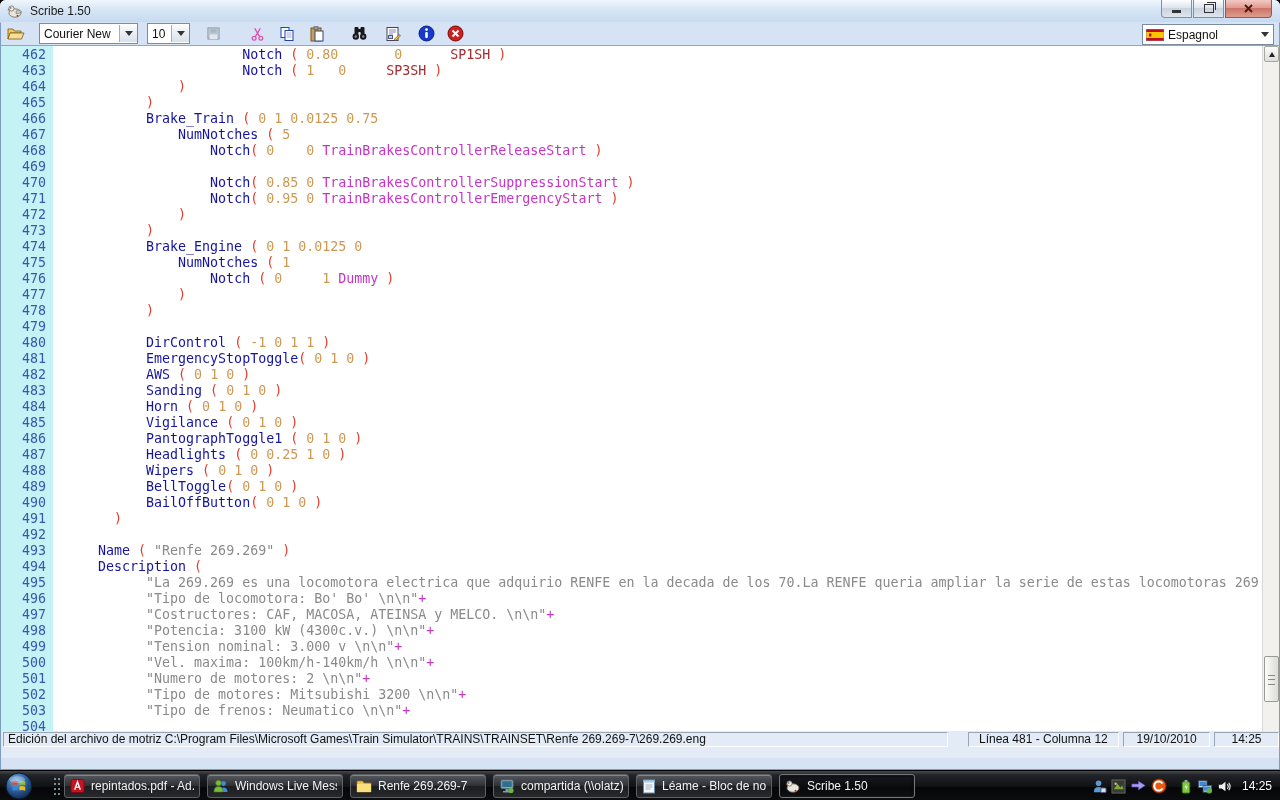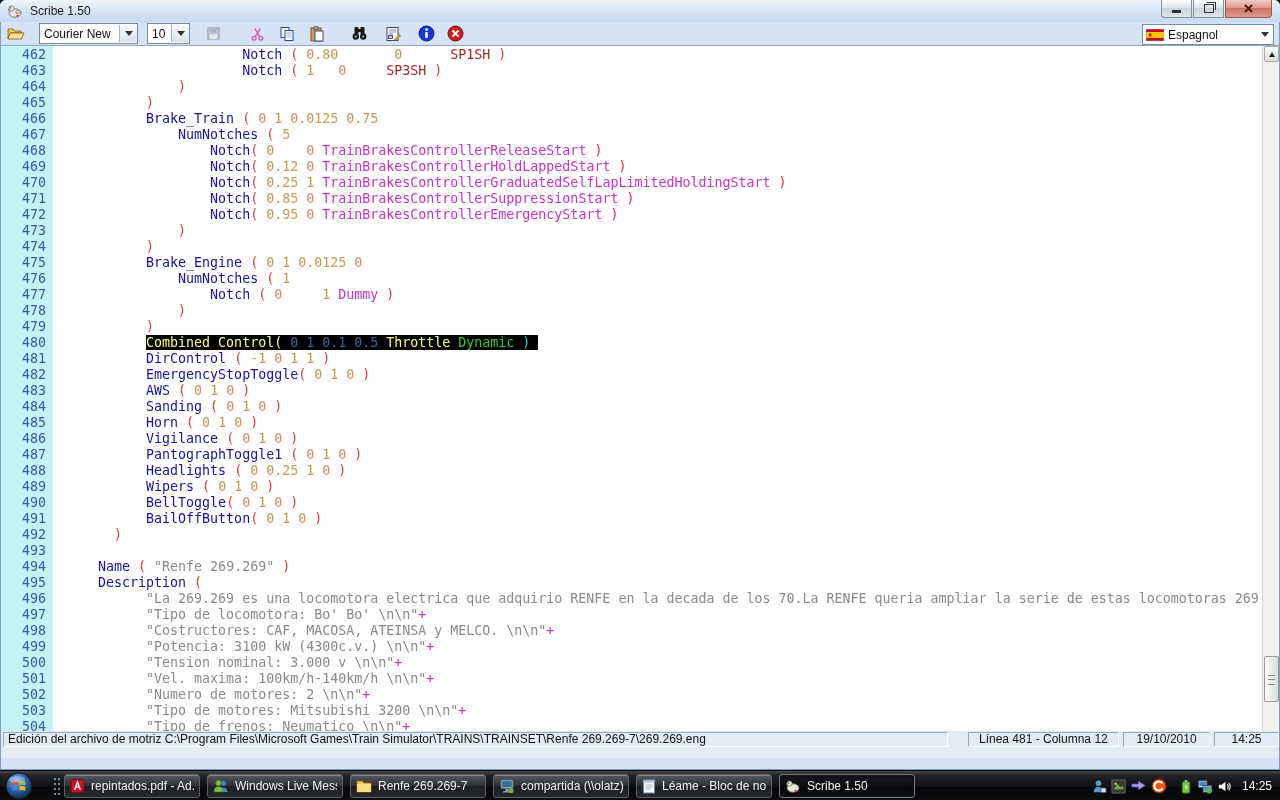--- a/index.html
+++ b/index.html
@@ -256,32 +256,31 @@
           <div class="ln">505</div>
         </div>
       <div class="codeview">
           <div class="cl"><span>                       </span><span><span class="tk-kw">Notch </span><span class="tk-par">(</span><span class="tk-num"> 0.80       0      </span><span class="tk-drd">SP1SH</span><span class="tk-par"> )</span></span></div>
           <div class="cl"><span>                       </span><span><span class="tk-kw">Notch </span><span class="tk-par">(</span><span class="tk-num"> 1   0     </span><span class="tk-drd">SP3SH</span><span class="tk-par"> )</span></span></div>
           <div class="cl"><span>               </span><span><span class="tk-par">)</span></span></div>
           <div class="cl"><span>           </span><span><span class="tk-par">)</span></span></div>
           <div class="cl"><span>           </span><span><span class="tk-kw">Brake_Train </span><span class="tk-par">(</span><span class="tk-num"> 0 1 0.0125 0.75</span></span></div>
           <div class="cl"><span>               </span><span><span class="tk-kw">NumNotches </span><span class="tk-par">(</span><span class="tk-num"> 5</span></span></div>
           <div class="cl"><span>                   </span><span><span class="tk-kw">Notch</span><span class="tk-par">(</span><span class="tk-num"> 0    0 </span><span class="tk-mag">TrainBrakesControllerReleaseStart</span><span class="tk-par"> )</span></span></div>
-          <div class="cl"><span>                   </span><span><span class="tk-kw">Notch</span><span class="tk-par">(</span><span class="tk-num"> 0.12 0 </span><span class="tk-mag">TrainBrakesControllerHoldLappedStart</span><span class="tk-par"> )</span></span></div>
-          <div class="cl"><span>                   </span><span><span class="tk-kw">Notch</span><span class="tk-par">(</span><span class="tk-num"> 0.25 1 </span><span class="tk-mag">TrainBrakesControllerGraduatedSelfLapLimitedHoldingStart</span><span class="tk-par"> )</span></span></div>
+          <div class="cl"><span>                   </span></div>
           <div class="cl"><span>                   </span><span><span class="tk-kw">Notch</span><span class="tk-par">(</span><span class="tk-num"> 0.85 0 </span><span class="tk-mag">TrainBrakesControllerSuppressionStart</span><span class="tk-par"> )</span></span></div>
           <div class="cl"><span>                   </span><span><span class="tk-kw">Notch</span><span class="tk-par">(</span><span class="tk-num"> 0.95 0 </span><span class="tk-mag">TrainBrakesControllerEmergencyStart</span><span class="tk-par"> )</span></span></div>
           <div class="cl"><span>               </span><span><span class="tk-par">)</span></span></div>
           <div class="cl"><span>           </span><span><span class="tk-par">)</span></span></div>
           <div class="cl"><span>           </span><span><span class="tk-kw">Brake_Engine </span><span class="tk-par">(</span><span class="tk-num"> 0 1 0.0125 0</span></span></div>
           <div class="cl"><span>               </span><span><span class="tk-kw">NumNotches </span><span class="tk-par">(</span><span class="tk-num"> 1</span></span></div>
           <div class="cl"><span>                   </span><span><span class="tk-kw">Notch </span><span class="tk-par">(</span><span class="tk-num"> 0     1 </span><span class="tk-mag">Dummy</span><span class="tk-par"> )</span></span></div>
           <div class="cl"><span>               </span><span><span class="tk-par">)</span></span></div>
           <div class="cl"><span>           </span><span><span class="tk-par">)</span></span></div>
-          <div class="cl"><span>           </span><span class="sel-box"><span class="tk-kw">Combined_Control(</span><span class="tk-num"> 0 1 0.1 0.5 </span><span class="tk-kw">Throttle </span><span class="tk-mag">Dynamic</span><span class="tk-par"> )</span></span></div>
+          <div class="cl"><span>           </span></div>
           <div class="cl"><span>           </span><span><span class="tk-kw">DirControl </span><span class="tk-par">(</span><span class="tk-num"> -1 0 1 1 </span><span class="tk-par">)</span></span></div>
           <div class="cl"><span>           </span><span><span class="tk-kw">EmergencyStopToggle</span><span class="tk-par">(</span><span class="tk-num"> 0 1 0 </span><span class="tk-par">)</span></span></div>
           <div class="cl"><span>           </span><span><span class="tk-kw">AWS </span><span class="tk-par">(</span><span class="tk-num"> 0 1 0 </span><span class="tk-par">)</span></span></div>
           <div class="cl"><span>           </span><span><span class="tk-kw">Sanding </span><span class="tk-par">(</span><span class="tk-num"> 0 1 0 </span><span class="tk-par">)</span></span></div>
           <div class="cl"><span>           </span><span><span class="tk-kw">Horn </span><span class="tk-par">(</span><span class="tk-num"> 0 1 0 </span><span class="tk-par">)</span></span></div>
           <div class="cl"><span>           </span><span><span class="tk-kw">Vigilance </span><span class="tk-par">(</span><span class="tk-num"> 0 1 0 </span><span class="tk-par">)</span></span></div>
           <div class="cl"><span>           </span><span><span class="tk-kw">PantographToggle1 </span><span class="tk-par">(</span><span class="tk-num"> 0 1 0 </span><span class="tk-par">)</span></span></div>
           <div class="cl"><span>           </span><span><span class="tk-kw">Headlights </span><span class="tk-par">(</span><span class="tk-num"> 0 0.25 1 0 </span><span class="tk-par">)</span></span></div>
           <div class="cl"><span>           </span><span><span class="tk-kw">Wipers </span><span class="tk-par">(</span><span class="tk-num"> 0 1 0 </span><span class="tk-par">)</span></span></div>
           <div class="cl"><span>           </span><span><span class="tk-kw">BellToggle</span><span class="tk-par">(</span><span class="tk-num"> 0 1 0 </span><span class="tk-par">)</span></span></div>

